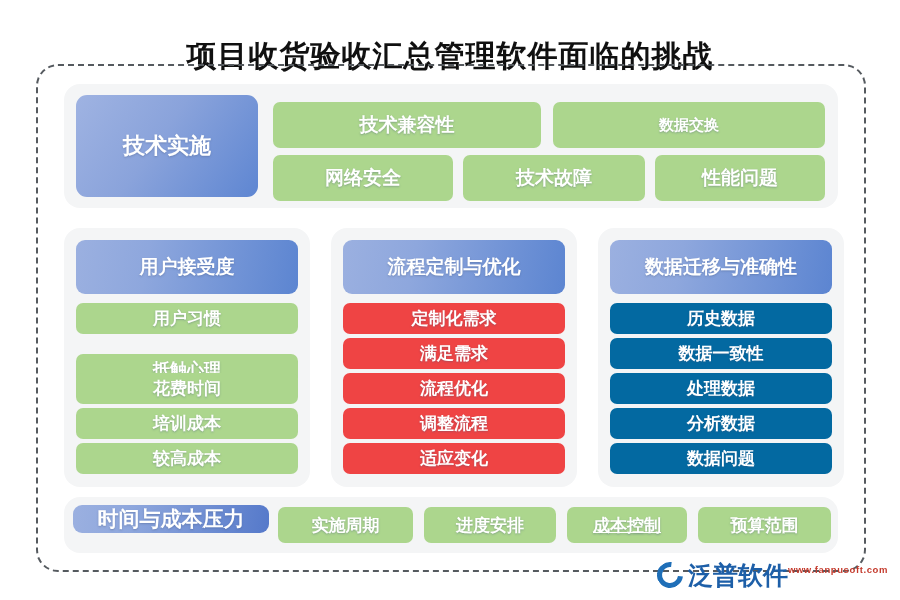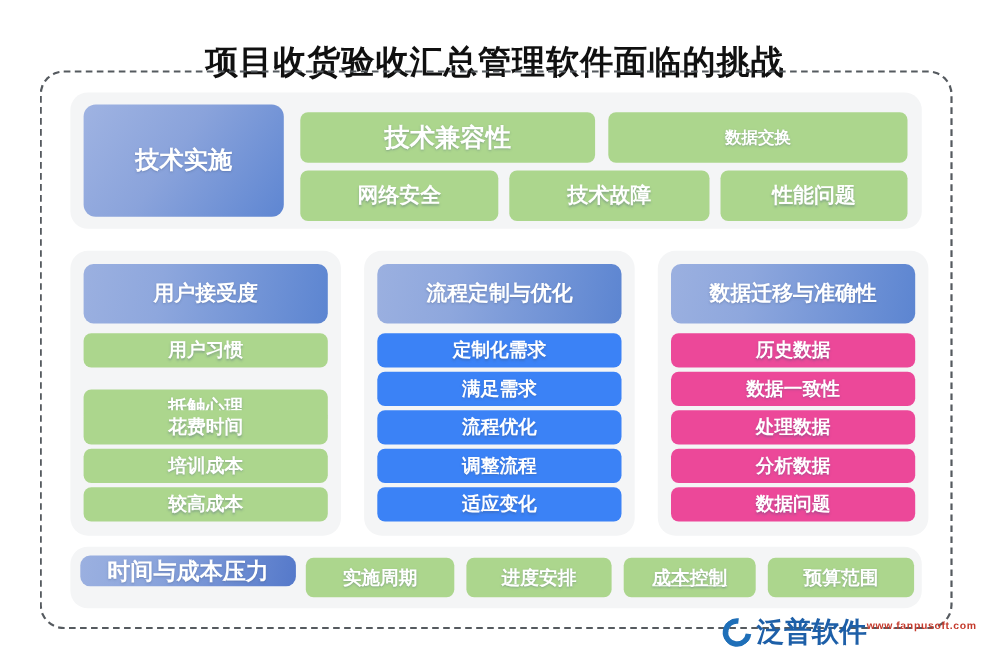--- a/index.html
+++ b/index.html
@@ -62,22 +62,22 @@
     justify-content: center;
     border-radius: 7px;
     color: #ffffff;
     font-weight: bold;
     text-shadow: 0 1px 2px rgba(60,80,120,0.35);
     white-space: nowrap;
     font-family: "Liberation Serif", "DejaVu Serif", serif;
   }
 
   .chip.green   { background: #ACD68D; }
-  .chip.midblue { background: #3b82f6; }
-  .chip.darkblue{ background: #ec4899; }
+  .chip.midblue { background: #ef4444; }
+  .chip.darkblue{ background: #0369a1; }
 
   .chip.header {
     background: linear-gradient(100deg, #9BB0E0 0%, #8EA7DD 32%, #5C85D1 100%);
     border-radius: 9px;
     font-size: 19px;
   }
 
   .chip.header-big {
     background: linear-gradient(125deg, #9FB3E2 0%, #8AA3DB 45%, #5E86D2 100%);
     border-radius: 11px;
@@ -124,21 +124,21 @@
 <div id="page">
 
   <div class="page-title">项目收货验收汇总管理软件面临的挑战</div>
 
   <div class="dashed-frame"></div>
 
   <div class="card" style="left:64px; top:84px; width:774px; height:124px;"></div>
 
   <div class="chip header-big" style="left:76px; top:95px; width:182px; height:102px;">技术实施</div>
 
-  <div class="chip green" style="left:273px; top:102px; width:268px; height:46px; font-size:23px;">技术兼容性</div>
+  <div class="chip green" style="left:273px; top:102px; width:268px; height:46px; font-size:19px;">技术兼容性</div>
 
   <div class="chip green" style="left:553px; top:102px; width:272px; height:46px; font-size:15px;">数据交换</div>
 
   <div class="chip green" style="left:273px; top:155px; width:180px; height:46px; font-size:19px;">网络安全</div>
 
   <div class="chip green" style="left:463px; top:155px; width:182px; height:46px; font-size:19px;">技术故障</div>
 
   <div class="chip green" style="left:655px; top:155px; width:170px; height:46px; font-size:19px;">性能问题</div>
 
   <div class="card" style="left:64px; top:228px; width:246px; height:259px;"></div>

